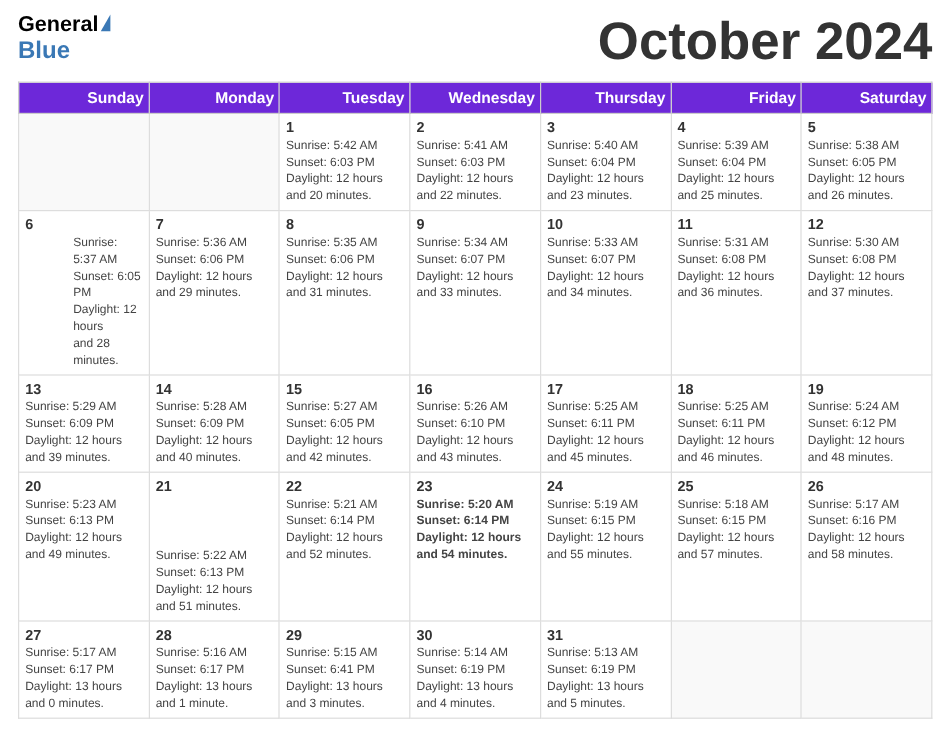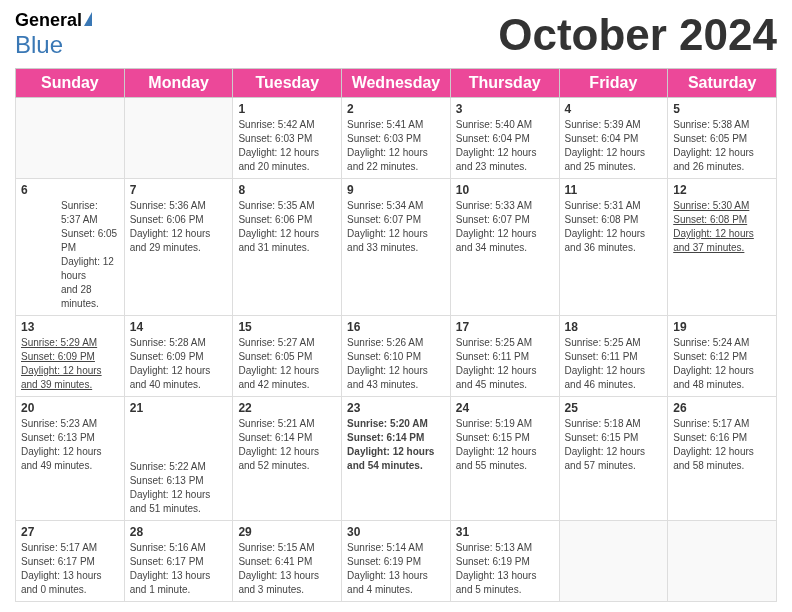--- a/index.html
+++ b/index.html
@@ -31,25 +31,25 @@
     }
     .subtitle {
       font-size: 14px;
       color: #555;
     }
     .calendar {
       width: 100%;
       border-collapse: collapse;
     }
     .calendar th {
-      background-color: #ec4899;
+      background-color: #6d28d9;
       color: #fff;
-      font-size: 16px;
+      font-size: 13px;
       padding: 5px 4px;
-      text-align: center;
+      text-align: right;
       border: 1px solid #ccc;
     }
     .calendar td {
       vertical-align: top;
       padding: 4px 5px;
       border: 1px solid #ddd;
       font-size: 10px;
       color: #333;
       background: #fff;
       min-height: 75px;
@@ -72,22 +72,22 @@
       display: flex;
       align-items: center;
       gap: 0;
     }
     .logo-text-general {
       font-size: 18px;
       font-weight: bold;
       color: #000000;
     }
     .logo-text-blue {
-      font-size: 24px;
-      font-weight: normal;
+      font-size: 20px;
+      font-weight: bold;
       color: #3a78b5;
     }
     .logo-triangle {
       display: inline-block;
       width: 0;
       height: 0;
       border-left: 8px solid transparent;
       border-bottom: 14px solid #3a78b5;
       margin-left: 2px;
       vertical-align: middle;
@@ -203,30 +203,30 @@
         </td>
         <td>
           <div class="day-num">11</div>
           <div class="day-detail" style="white-space: pre-line;">Sunrise: 5:31 AM
 Sunset: 6:08 PM
 Daylight: 12 hours
 and 36 minutes.</div>
         </td>
         <td>
           <div class="day-num">12</div>
-          <div class="day-detail" style="white-space: pre-line; text-decoration: underline;">Sunrise: 5:30 AM
+          <div class="day-detail" style="white-space: pre-line;">Sunrise: 5:30 AM
 Sunset: 6:08 PM
 Daylight: 12 hours
 and 37 minutes.</div>
         </td>
       </tr>
       <tr>
         <td>
           <div class="day-num">13</div>
-          <div class="day-detail" style="white-space: pre-line; text-decoration: underline;">Sunrise: 5:29 AM
+          <div class="day-detail" style="white-space: pre-line;">Sunrise: 5:29 AM
 Sunset: 6:09 PM
 Daylight: 12 hours
 and 39 minutes.</div>
         </td>
         <td>
           <div class="day-num">14</div>
           <div class="day-detail" style="white-space: pre-line;">Sunrise: 5:28 AM
 Sunset: 6:09 PM
 Daylight: 12 hours
 and 40 minutes.</div>

